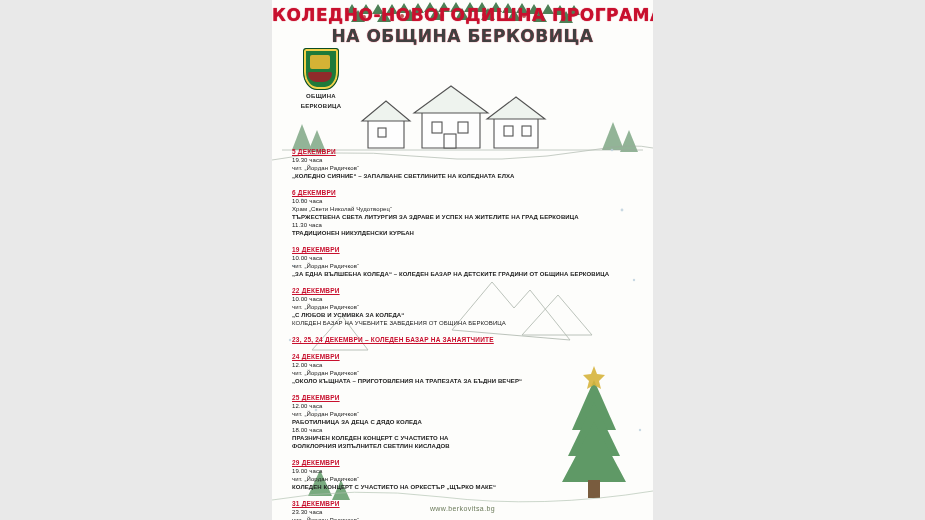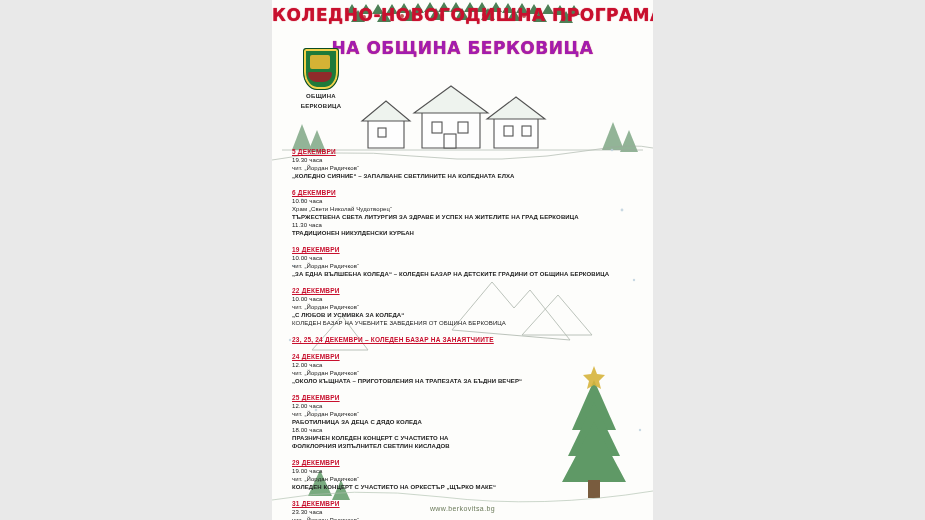--- a/index.html
+++ b/index.html
@@ -62,24 +62,24 @@
     color: #c8102e;
     white-space: nowrap;
     line-height: 19px;
     text-shadow: 0 0 1px #c8102e;
   }
   .title-line2 {
     font-family: "DejaVu Sans", sans-serif;
     font-weight: bold;
     font-size: 17px;
     letter-spacing: 0.5px;
-    color: #a21caf;
+    color: #404040;
     white-space: nowrap;
     line-height: 19px;
-    margin-top: 14px;
+    margin-top: 2px;
     text-shadow: 0 0 1px #c8102e;
   }
 
   
   .crest-wrap {
     position: absolute;
     left: 12px;
     top: 48px;
     width: 74px;
     text-align: center;

